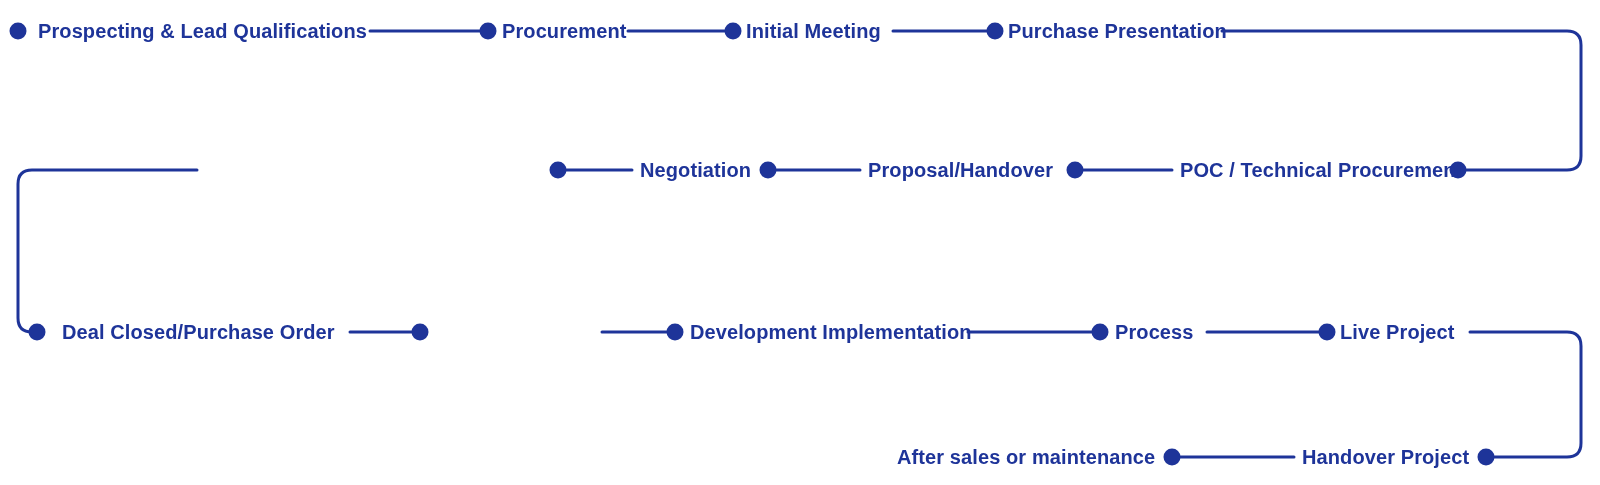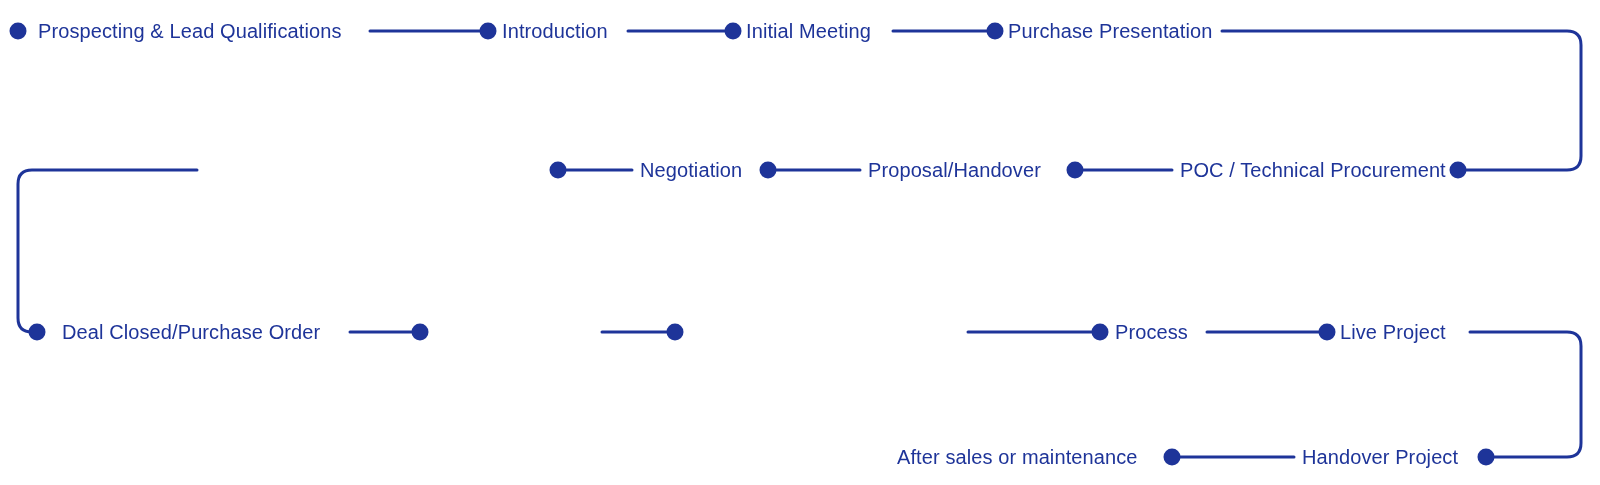--- a/index.html
+++ b/index.html
@@ -8,20 +8,21 @@
     padding: 0;
     background: #ffffff;
     font-family: "Liberation Sans", sans-serif;
   }
   .canvas {
     position: relative;
     width: 1600px;
     height: 485px;
     background: #ffffff;
     overflow: hidden;
+    font-weight: bold;
   }
   .wires {
     position: absolute;
     left: 0;
     top: 0;
     width: 1600px;
     height: 485px;
   }
   .wire {
     fill: none;
@@ -82,28 +83,29 @@
     <circle class="dot" cx="37" cy="332" r="8.5"></circle>
     <circle class="dot" cx="420" cy="332" r="8.5"></circle>
     <circle class="dot" cx="675" cy="332" r="8.5"></circle>
     <circle class="dot" cx="1100" cy="332" r="8.5"></circle>
     <circle class="dot" cx="1327" cy="332" r="8.5"></circle>
     <circle class="dot" cx="1172" cy="457" r="8.5"></circle>
     <circle class="dot" cx="1486" cy="457" r="8.5"></circle>
   </svg>
 
   <span class="lbl" style="left:38px;  top:16px">Prospecting &amp; Lead Qualifications</span>
-  <span class="lbl" style="left:502px; top:16px">Introduction</span>
+  <span class="lbl" style="left:502px; top:16px">Procurement</span>
   <span class="lbl" style="left:746px; top:16px">Initial Meeting</span>
   <span class="lbl" style="left:1008px;top:16px">Purchase Presentation</span>
 
   <span class="lbl" style="left:1180px;top:155px">POC / Technical Procurement</span>
   <span class="lbl" style="left:868px; top:155px">Proposal/Handover</span>
   <span class="lbl" style="left:640px; top:155px">Negotiation</span>
 
   <span class="lbl" style="left:62px;  top:317px">Deal Closed/Purchase Order</span>
+  <span class="lbl" style="left:690px; top:317px">Development Implementation</span>
   <span class="lbl" style="left:1115px;top:317px">Process</span>
   <span class="lbl" style="left:1340px;top:317px">Live Project</span>
 
   <span class="lbl" style="left:1302px;top:442px">Handover Project</span>
   <span class="lbl" style="left:897px; top:442px">After sales or maintenance</span>
 
 </div>
 
 </body></html>

